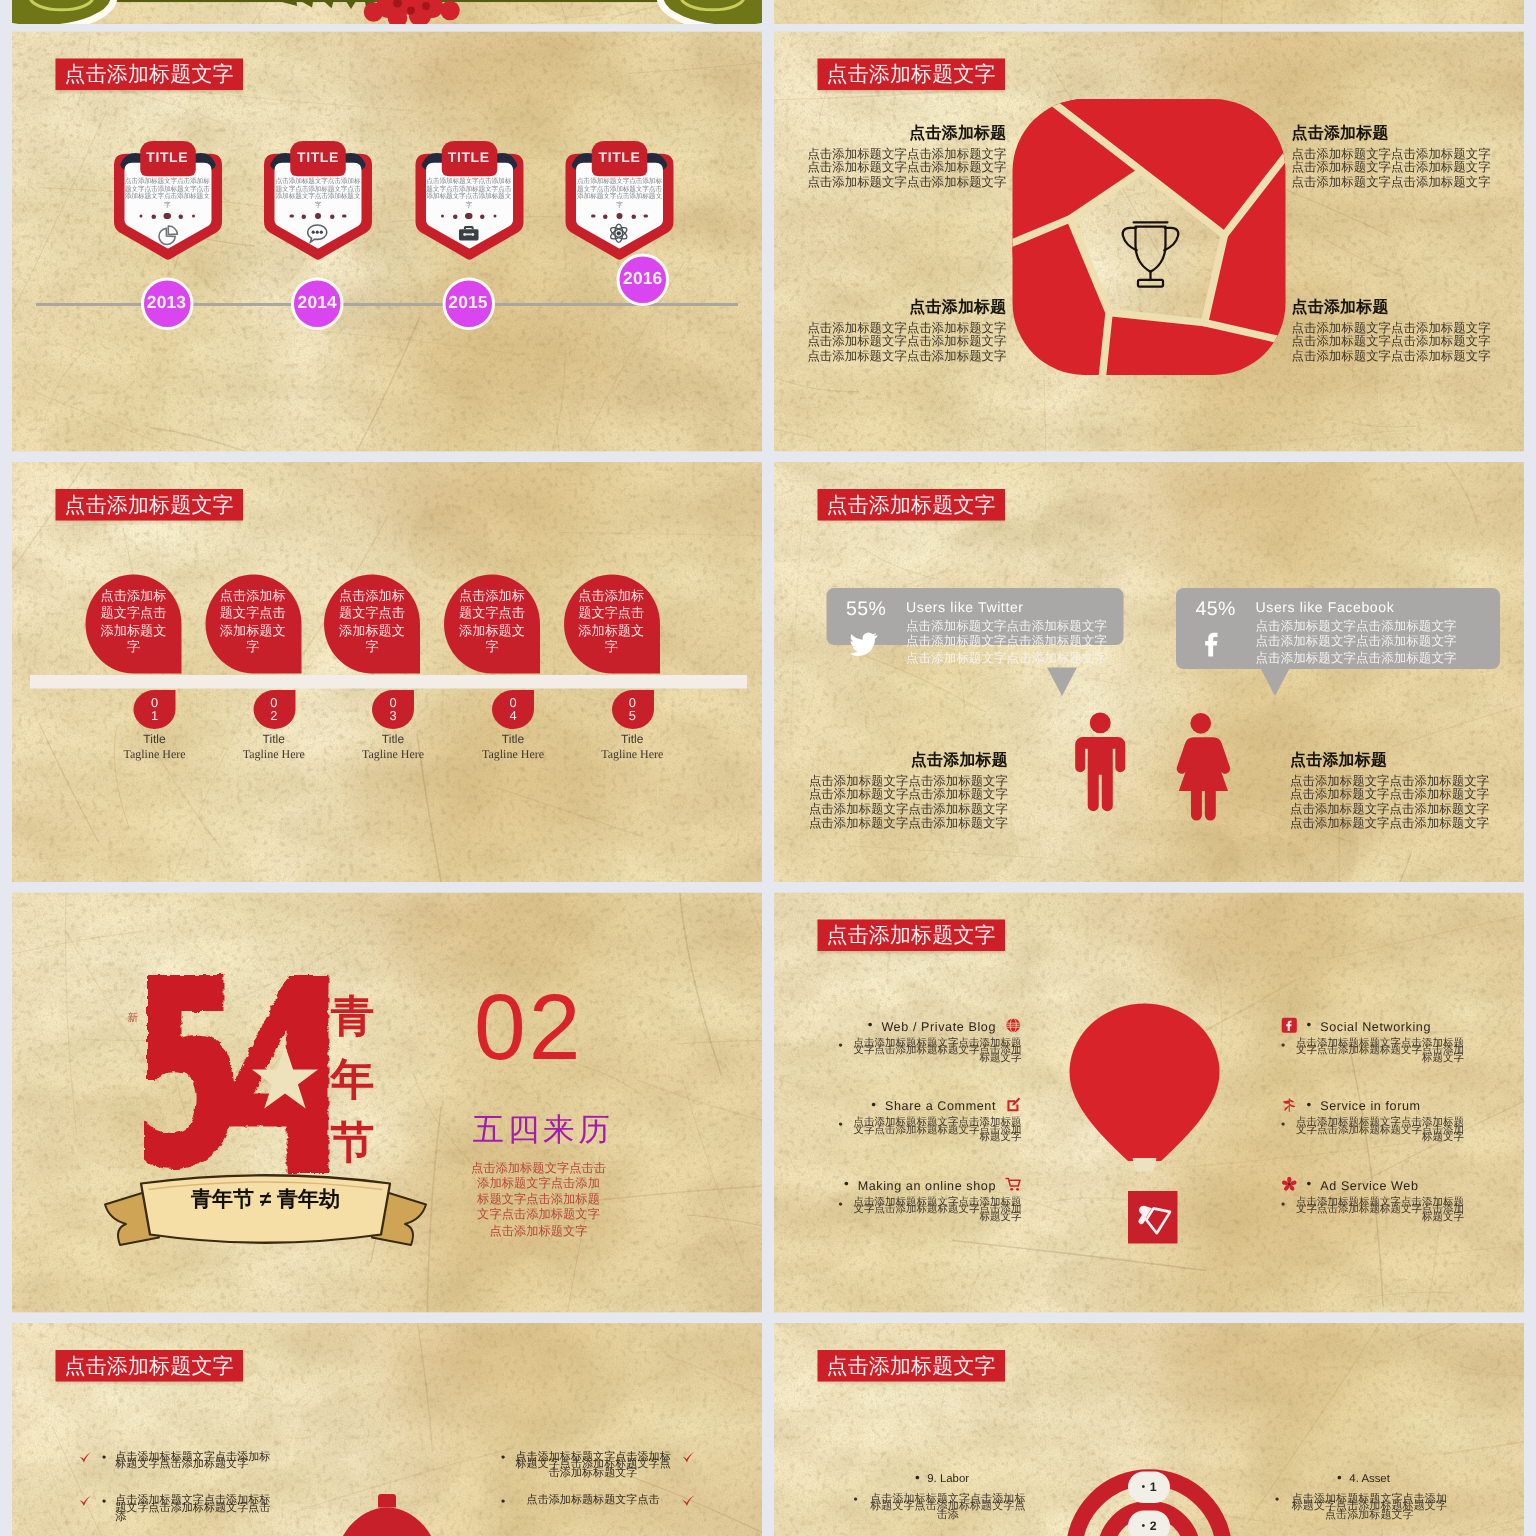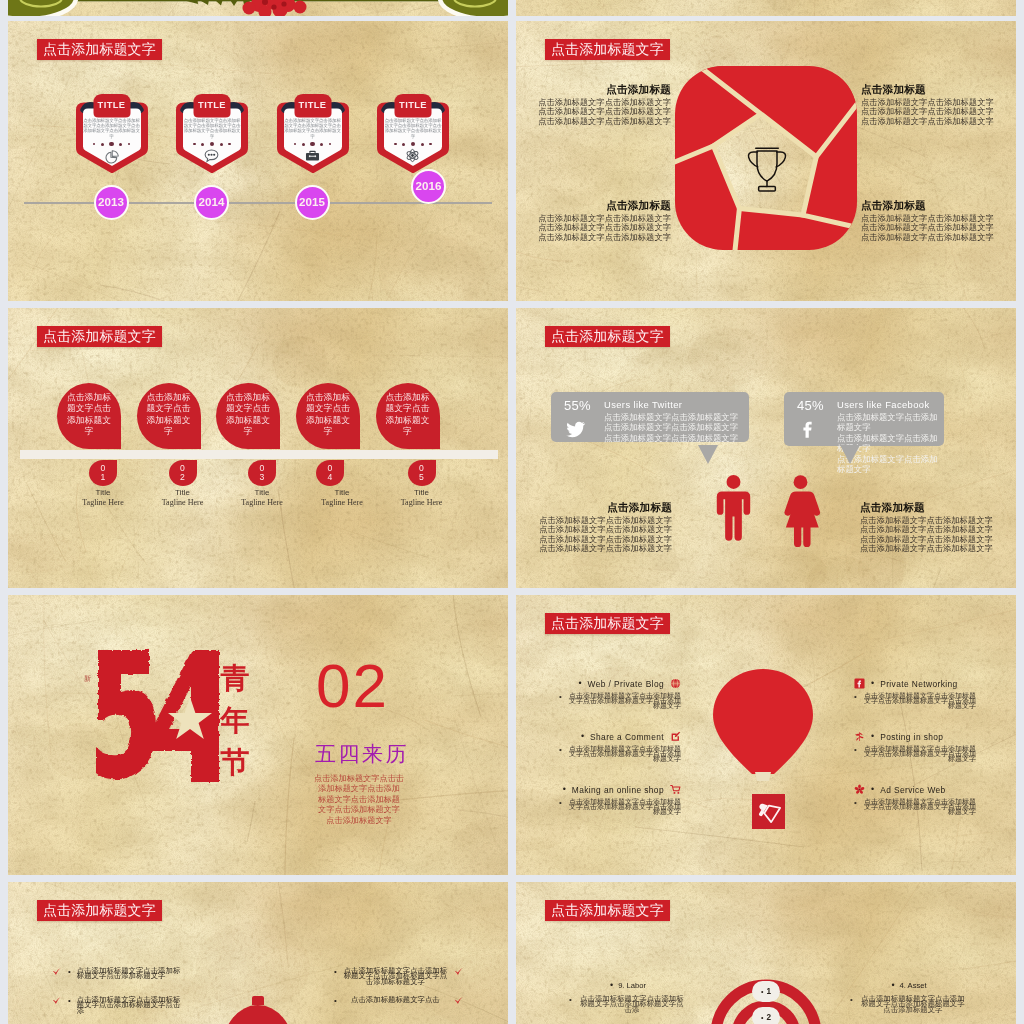--- a/index.html
+++ b/index.html
@@ -603,21 +603,21 @@
 <div class="abs numdrop" style="left:240px;top:152px;">
           <span>03</span>
         </div>
 <div class="abs cap" style="left:198px;top:180px;width:112px;">
           <div class="cap-t">Title</div>
           <div class="cap-s">Tagline Here</div>
         </div>
 <div class="abs tdrop" style="left:288px;top:75px;">
           <span>点击添加标题文字点击添加标题文字</span>
         </div>
-<div class="abs numdrop" style="left:308px;top:152px;">
+<div class="abs numdrop" style="left:320px;top:152px;">
           <span>04</span>
         </div>
 <div class="abs cap" style="left:278px;top:180px;width:112px;">
           <div class="cap-t">Title</div>
           <div class="cap-s">Tagline Here</div>
         </div>
 <div class="abs tdrop" style="left:367.5px;top:75px;">
           <span>点击添加标题文字点击添加标题文字</span>
         </div>
 <div class="abs numdrop" style="left:399.5px;top:152px;">
@@ -680,34 +680,34 @@
           <ellipse cx="360" cy="258" rx="30" ry="34" fill="#96703c" opacity="0.05"></ellipse>
           <ellipse cx="159" cy="79" rx="60" ry="41" fill="#96703c" opacity="0.05"></ellipse>
           <ellipse cx="325" cy="279" rx="36" ry="31" fill="#96703c" opacity="0.05"></ellipse>
           <ellipse cx="213" cy="49" rx="41" ry="29" fill="#96703c" opacity="0.05"></ellipse>
           <ellipse cx="262" cy="264" rx="49" ry="26" fill="#96703c" opacity="0.05"></ellipse>
           <ellipse cx="110" cy="256" rx="53" ry="27" fill="#96703c" opacity="0.06"></ellipse>
         </g>
       </svg>
       <div class="content">
 <div class="tbanner" style="left:29px;top:18px;">点击添加标题文字</div>
-<div class="abs bubble" style="left:35px;top:84px;width:198px;height:50px;">
+<div class="abs bubble" style="left:35px;top:84px;width:198px;height:38px;">
           <div class="bp-pct">55%</div>
           <div class="bp-ic">
             <svg viewBox="0 0 24 24" width="100%" height="100%">
               <path d="M22.5 5.1c-.8.35-1.65.6-2.55.7a4.45 4.45 0 0 0 1.95-2.45c-.85.5-1.8.87-2.8 1.07A4.42 4.42 0 0 0 11.5 7.5c0 .35.04.7.1 1C7.95 8.32 5 6.7 3 4.25a4.4 4.4 0 0 0 1.37 5.9 4.4 4.4 0 0 1-2-.55v.05a4.43 4.43 0 0 0 3.55 4.34c-.37.1-.77.15-1.17.15-.28 0-.57-.03-.83-.08a4.43 4.43 0 0 0 4.13 3.07 8.9 8.9 0 0 1-5.5 1.9c-.36 0-.7-.02-1.05-.06A12.53 12.53 0 0 0 8.3 20.9c8.13 0 12.58-6.73 12.58-12.57l-.01-.57c.86-.63 1.61-1.4 2.2-2.3z" fill="#ffffff"></path>
             </svg>
           </div>
           <div class="bp-h">Users like Twitter</div>
           <div class="bp-b">点击添加标题文字点击添加标题文字
 点击添加标题文字点击添加标题文字
 点击添加标题文字点击添加标题文字</div>
           <div class="bp-tail" style="left:147px;"></div>
         </div>
-<div class="abs bubble" style="left:268px;top:84px;width:160px;height:54px;">
+<div class="abs bubble" style="left:268px;top:84px;width:216px;height:54px;">
           <div class="bp-pct">45%</div>
           <div class="bp-ic">
             <svg viewBox="0 0 24 24" width="100%" height="100%">
               <path d="M15.6 3.2h-2.9c-2.35 0-4.1 1.6-4.1 4v2.4H6.2v3.4h2.4v8.4h3.7v-8.4h2.7l.5-3.4h-3.2V7.7c0-.8.4-1.3 1.3-1.3h2V3.2z" fill="#ffffff"></path>
             </svg>
           </div>
           <div class="bp-h">Users like Facebook</div>
           <div class="bp-b">点击添加标题文字点击添加标题文字
 点击添加标题文字点击添加标题文字
 点击添加标题文字点击添加标题文字</div>
@@ -825,20 +825,29 @@
 <path d="M94 50 L99.4 66 H116 L102.6 76 L107.8 92 L94 82 L80.2 92 L85.4 76 L72 66 H88.6 Z" fill="#eee2bc"></path>
 </svg>
         </div>
 <div class="abs vert-title" style="left:210px;top:62px;">
 <div>青</div>
           <div>年</div>
           <div>节</div>
         </div>
 <div class="abs corner-mark" style="left:74px;top:74px;">
 <span>新</span></div>
+<div class="abs" style="left:60px;top:178px;width:218px;height:58px;">
+<svg viewBox="0 0 218 58" width="218" height="58">
+ <path d="M2 30 L31 21 L38 52 L12 57 Q8 46 16 43 Q5 40 2 30 Z" fill="#cfa455" stroke="#3a2a10" stroke-width="1.3" stroke-linejoin="round"></path>
+ <path d="M216 30 L187 21 L180 52 L206 57 Q210 46 202 43 Q213 40 216 30 Z" fill="#cfa455" stroke="#3a2a10" stroke-width="1.3" stroke-linejoin="round"></path>
+ <path d="M26 16 Q109 5 192 16 L186 50 Q109 61 32 50 Z" fill="#f6dfa6" stroke="#3a2a10" stroke-width="1.5" stroke-linejoin="round"></path>
+ <path d="M31 20 Q109 10 187 20" fill="none" stroke="#d9b978" stroke-width="1"></path>
+</svg>
+<div class="ribbon-txt">青年节 ≠ 青年劫</div>
+        </div>
 <div class="abs sec-num" style="left:308px;top:60px;">02</div>
 <div class="abs sec-title" style="left:307px;top:148px;">五四来历</div>
 <div class="abs sec-body" style="left:305px;top:179px;width:92px;">点击添加标题文字点击击
 添加标题文字点击添加
 标题文字点击添加标题
 文字点击添加标题文字
 点击添加标题文字</div>
 </div>
     </div>
 <div class="slide" style="left:516px;top:595px;">
@@ -968,42 +977,42 @@
         </div>
 <div class="abs fitem" style="left:338px;top:83px;width:122px;text-align:left;">
           <div class="frow" style="justify-content:flex-start;">
             <span class="fic">
               <svg viewBox="0 0 24 24" width="100%" height="100%">
                 <rect x="1" y="1" width="22" height="22" rx="3" fill="#cd2229"></rect>
                 <path d="M15.4 5.4h-2.3c-2 0-3.4 1.3-3.4 3.3v1.9H7.6v2.9h2.1v7h3.1v-7h2.2l.4-2.9h-2.6V9.2c0-.7.3-1.1 1.1-1.1h1.5V5.4z" fill="#fdeef0"></path>
               </svg>
             </span>
             <span class="fbul">•</span>
-            <span class="flab">Private Networking</span>
+            <span class="flab">Social Networking</span>
           </div>
           <div class="fbody">
             <span class="fbul2">•</span>
             <span>点击添加标题标题文字点击添加标题文字点击添加标题标题文字点击添加标题文字</span>
           </div>
         </div>
 <div class="abs fitem" style="left:338px;top:136px;width:122px;text-align:left;">
           <div class="frow" style="justify-content:flex-start;">
             <span class="fic">
               <svg viewBox="0 0 24 24" width="100%" height="100%">
                 <g fill="#cd2229">
                   <path d="M12 2 c2 4 6 3 7 6 c-3 1 -5 -1 -7 -2 Z"></path>
                   <path d="M12 6 c-4 -1 -7 2 -9 1 c1 4 5 4 9 3 Z"></path>
                   <path d="M12 10 c3 3 8 2 9 5 c-4 2 -7 -1 -9 -2 Z"></path>
                   <path d="M12 14 c-3 2 -4 6 -7 7 c0 -5 3 -6 7 -8 Z"></path>
                   <path d="M11.3 3 h1.4 v19 h-1.4 Z"></path>
                 </g>
               </svg>
             </span>
             <span class="fbul">•</span>
-            <span class="flab">Posting in shop</span>
+            <span class="flab">Service in forum</span>
           </div>
           <div class="fbody">
             <span class="fbul2">•</span>
             <span>点击添加标题标题文字点击添加标题文字点击添加标题标题文字点击添加标题文字</span>
           </div>
         </div>
 <div class="abs fitem" style="left:338px;top:189px;width:122px;text-align:left;">
           <div class="frow" style="justify-content:flex-start;">
             <span class="fic">
               <svg viewBox="0 0 24 24" width="100%" height="100%">

